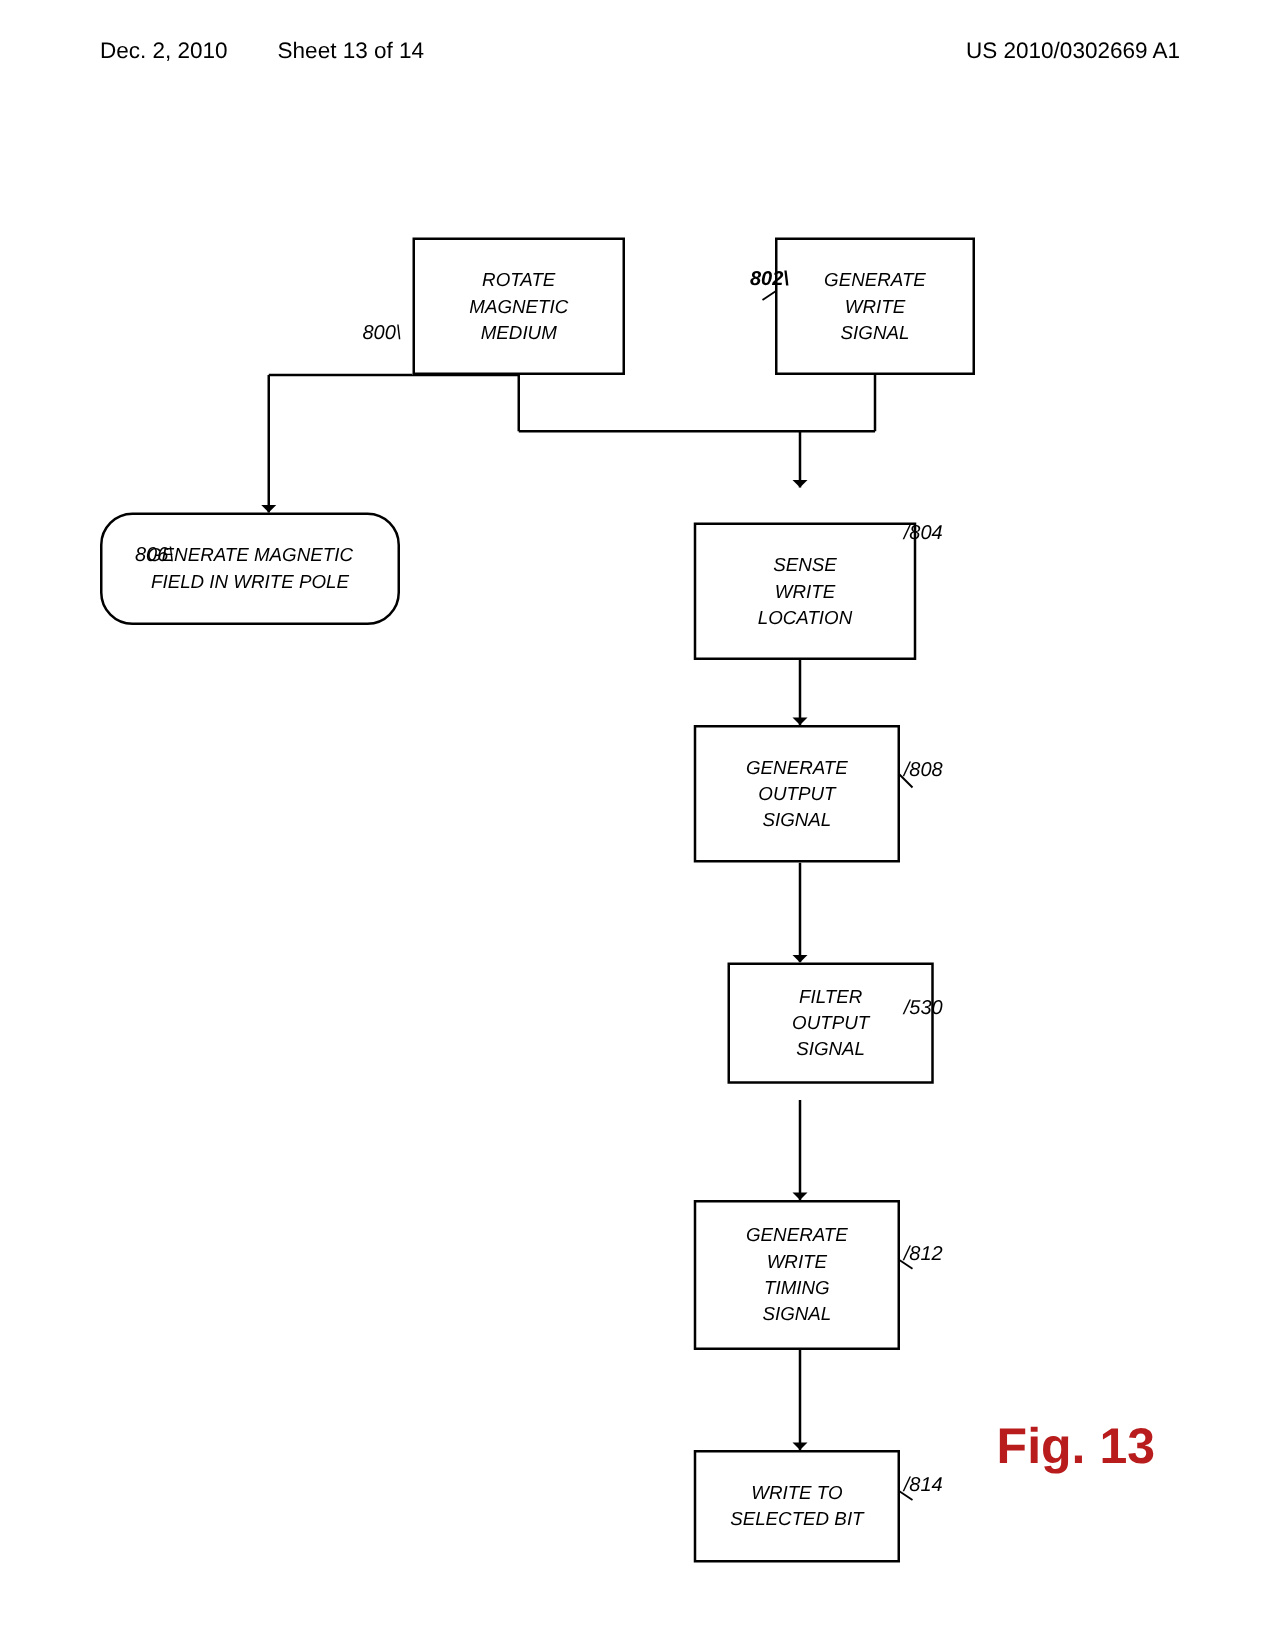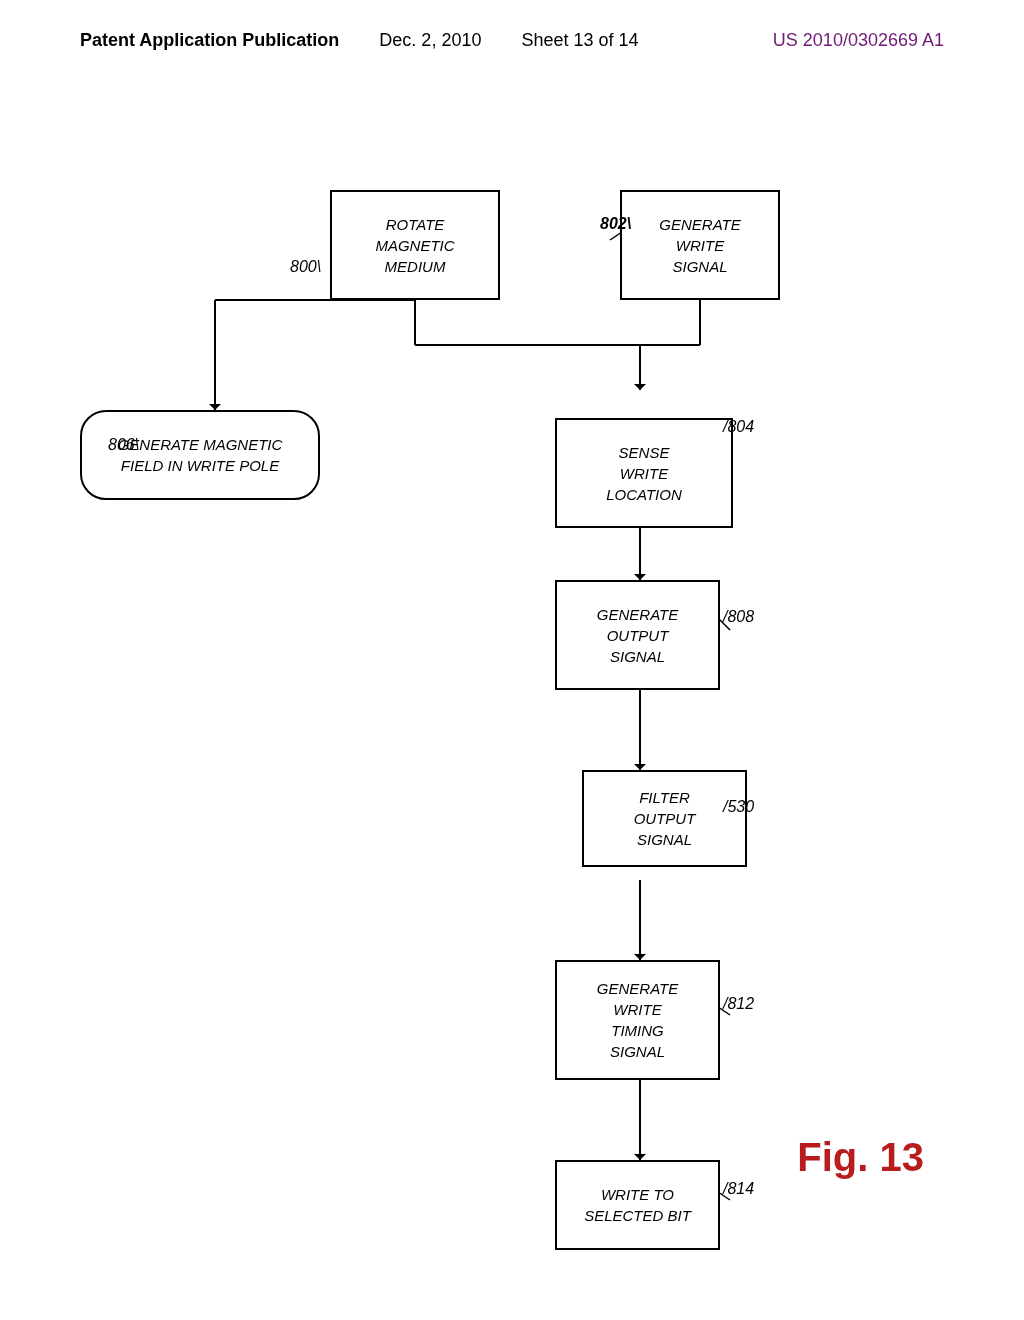--- a/index.html
+++ b/index.html
@@ -30,21 +30,21 @@
       color: #000;
     }
 
     .header-sheet {
       font-size: 18px;
       color: #000;
     }
 
     .header-patent {
       font-size: 18px;
-      color: #701a75;
+      color: #000000;
       margin-left: auto;
     }
 
     .diagram-area {
       position: absolute;
       top: 140px;
       left: 0;
       width: 1024px;
       height: 1100px;
       padding-left: 46px;
@@ -96,21 +96,20 @@
       font-size: 40px;
       font-weight: bold;
       font-family: Arial, sans-serif;
       color: #b91c1c;
     }
   </style>
 </head>
 <body>
 
 <div class="header">
-  <span class="header-title">Patent Application Publication</span>
   <span class="header-date">Dec. 2, 2010</span>
   <span class="header-sheet">Sheet 13 of 14</span>
   <span class="header-patent">US 2010/0302669 A1</span>
 </div>
 
 <div class="diagram-area">
 
   <svg class="diagram-svg">
 
     <line x1="415" y1="160" x2="415" y2="205" stroke="#000" stroke-width="2"></line>

